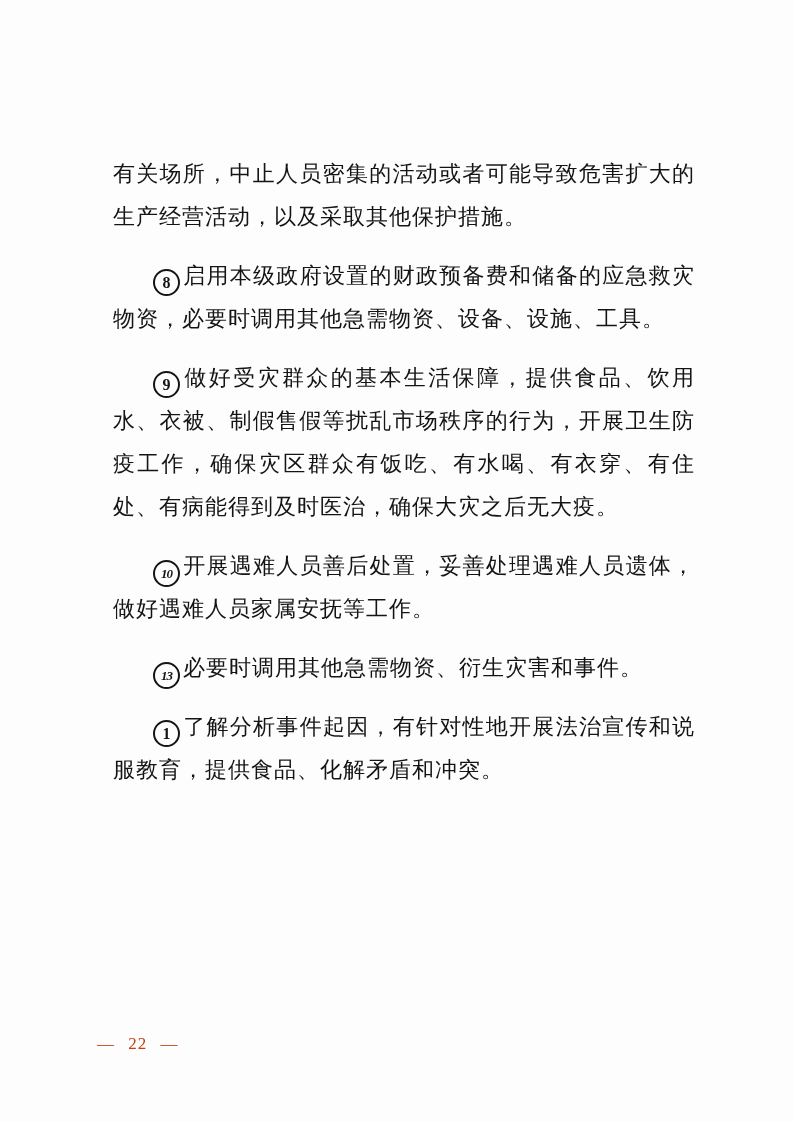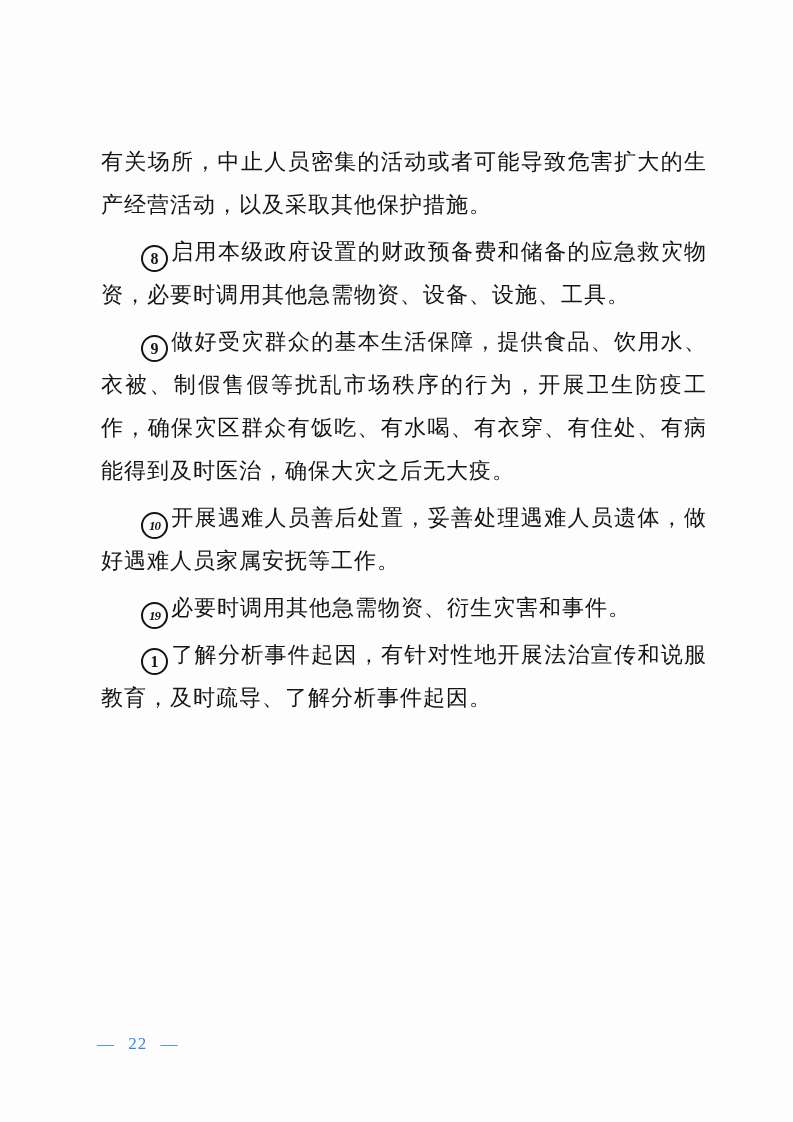--- a/index.html
+++ b/index.html
@@ -21,21 +21,21 @@
     left: 97px;
     top: 136px;
     width: 614px;
     font-size: 22px;
     line-height: 43px;
     letter-spacing: 1px;
     text-align: justify;
     text-justify: inter-character;
   }
   p.para {
-    margin: 4px;
+    margin: 16px;
     padding: 0;
   }
   p.para.indent {
     text-indent: 40px;
   }
   .circled {
     display: inline-block;
     box-sizing: border-box;
     width: 27px;
     height: 27px;
@@ -54,36 +54,36 @@
     font-size: 13px;
     letter-spacing: -1px;
     font-style: italic;
   }
   .footer {
     position: absolute;
     left: 97px;
     top: 1031px;
     font-size: 17px;
     line-height: 26px;
-    color: #3b82f6;
+    color: #c2410c;
   }
   .pagenum {
     letter-spacing: 1px;
     word-spacing: 8px;
     white-space: pre;
   }
 </style>
 </head>
 <body>
 
 <div class="page">
   <div class="content" id="content">
       <p class="para"><span>有关场所，中止人员密集的活动或者可能导致危害扩大的生产经营活动，以及采取其他保护措施。</span></p>
       <p class="para indent"><span class="circled">8</span><span>启用本级政府设置的财政预备费和储备的应急救灾物资，必要时调用其他急需物资、设备、设施、工具。</span></p>
       <p class="para indent"><span class="circled">9</span><span>做好受灾群众的基本生活保障，提供食品、饮用水、衣被、制假售假等扰乱市场秩序的行为，开展卫生防疫工作，确保灾区群众有饭吃、有水喝、有衣穿、有住处、有病能得到及时医治，确保大灾之后无大疫。</span></p>
       <p class="para indent"><span class="circled two">10</span><span>开展遇难人员善后处置，妥善处理遇难人员遗体，做好遇难人员家属安抚等工作。</span></p>
-      <p class="para indent"><span class="circled two">19</span><span>必要时调用其他急需物资、衍生灾害和事件。</span></p>
-      <p class="para indent"><span class="circled">1</span><span>了解分析事件起因，有针对性地开展法治宣传和说服教育，及时疏导、了解分析事件起因。</span></p>
+      <p class="para indent"><span class="circled two">13</span><span>必要时调用其他急需物资、衍生灾害和事件。</span></p>
+      <p class="para indent"><span class="circled">1</span><span>了解分析事件起因，有针对性地开展法治宣传和说服教育，提供食品、化解矛盾和冲突。</span></p>
     </div>
   <div class="footer">
     <span class="pagenum">— 22 —</span>
   </div>
 </div>
 
 </body></html>

